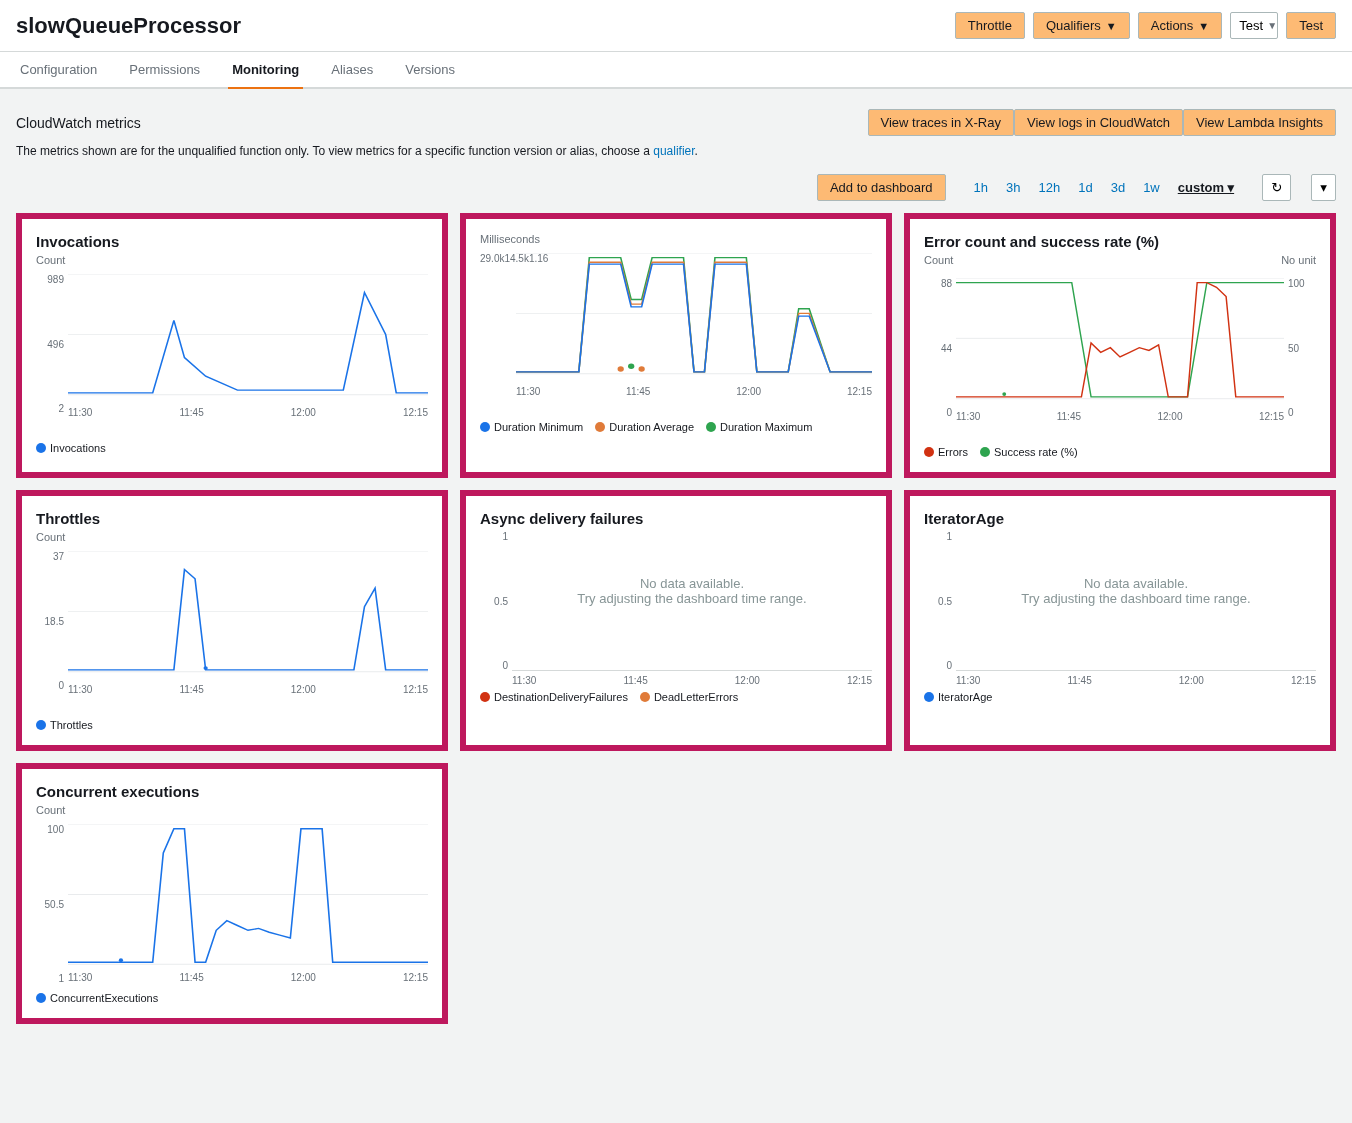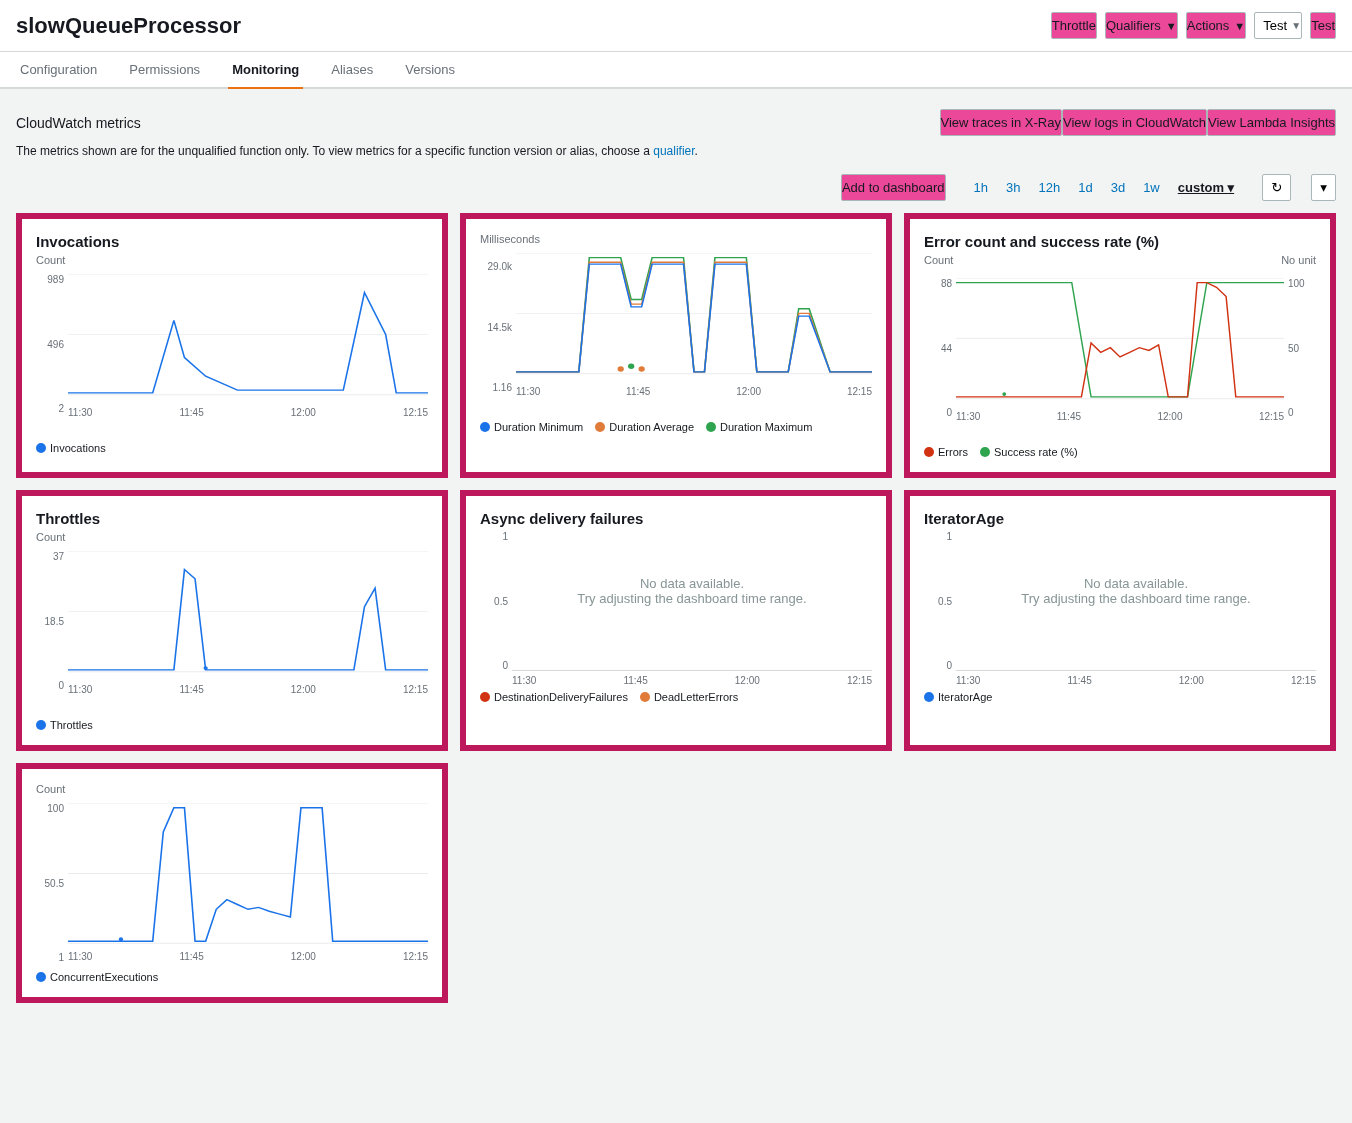--- a/index.html
+++ b/index.html
@@ -2,21 +2,21 @@
 <html><head>
   <meta charset="utf-8">
   <style>
     * { box-sizing: border-box; margin: 0; padding: 0; }
     body { font-family: -apple-system, BlinkMacSystemFont, 'Segoe UI', Arial, sans-serif; font-size: 13px; background: #f2f3f3; color: #16191f; }
 
     .top-bar { background: #fff; border-bottom: 1px solid #d5d9d9; padding: 0 16px; display: flex; align-items: center; justify-content: space-between; height: 52px; }
     .page-title { font-size: 22px; font-weight: 600; color: #16191f; }
     .top-actions { display: flex; align-items: center; gap: 8px; }
 
-    .btn { border: 1px solid #aab7b8; background: #ec4899; border-radius: 2px; padding: 5px 0; font-size: 13px; cursor: pointer; display: inline-flex; align-items: center; gap: 5px; color: #16191f; }
+    .btn { border: 1px solid #aab7b8; background: #fdba74; border-radius: 2px; padding: 5px 12px; font-size: 13px; cursor: pointer; display: inline-flex; align-items: center; gap: 5px; color: #16191f; }
     .btn-icon { font-size: 11px; }
 
     .tab-bar { background: #fff; border-bottom: 2px solid #d5d9d9; padding: 0 16px; display: flex; gap: 24px; }
     .tab-item { padding: 10px 4px; font-size: 13px; cursor: pointer; color: #687078; border-bottom: 2px solid transparent; margin-bottom: -2px; }
     .tab-item.active { color: #16191f; border-bottom: 2px solid #ec7211; font-weight: 600; }
 
     .content { padding: 20px 16px; }
 
     .section-header { display: flex; align-items: center; justify-content: space-between; margin-bottom: 8px; }
     .section-title { font-size: 14px; font-weight: 400; }
@@ -149,21 +149,21 @@
           <span class="legend-dot" style="background:#1a73e8;"></span>
           <span>Invocations</span>
         </div>
       </div>
     </div>
 
     <div class="metric-card">
       <div class="metric-unit">Milliseconds</div>
       <div class="chart-container">
         <div style="display:flex; height:140px;">
-          <div style="width:36px; display:flex; flex-direction:column; justify-content:space-between; font-size:10px; color:#687078; padding-right:4px; text-align:right;margin-top:8px;">
+          <div style="width:36px; display:flex; flex-direction:row; justify-content:space-between; font-size:10px; color:#687078; padding-right:4px; text-align:right;">
             <span>29.0k</span>
             <span>14.5k</span>
             <span>1.16</span>
           </div>
           <div style="flex:1; position:relative;">
             <svg viewBox="0 0 340 140" preserveAspectRatio="none" style="width:100%;height:130px;">
               <line x1="0" y1="0" x2="340" y2="0" stroke="#e9ebed" stroke-width="1"></line>
               <line x1="0" y1="65" x2="340" y2="65" stroke="#e9ebed" stroke-width="1"></line>
               <line x1="0" y1="130" x2="340" y2="130" stroke="#e9ebed" stroke-width="1"></line>
 
@@ -350,20 +350,21 @@
         <div class="legend-item">
           <span class="legend-dot" style="background:#1a73e8;"></span>
           <span>IteratorAge</span>
         </div>
       </div>
     </div>
   </div>
 
   <div style="display:grid; grid-template-columns: repeat(3, 1fr); gap:12px; margin-top:12px;">
     <div class="metric-card">
+      <div class="metric-title">Concurrent executions</div>
       <div class="metric-unit">Count</div>
       <div class="chart-container">
         <div style="display:flex; height:160px;">
           <div style="width:32px; display:flex; flex-direction:column; justify-content:space-between; font-size:10px; color:#687078; padding-right:4px; text-align:right;">
             <span>100</span>
             <span>50.5</span>
             <span>1</span>
           </div>
           <div style="flex:1; position:relative;">
             <svg viewBox="0 0 340 150" preserveAspectRatio="none" style="width:100%;height:145px;">

